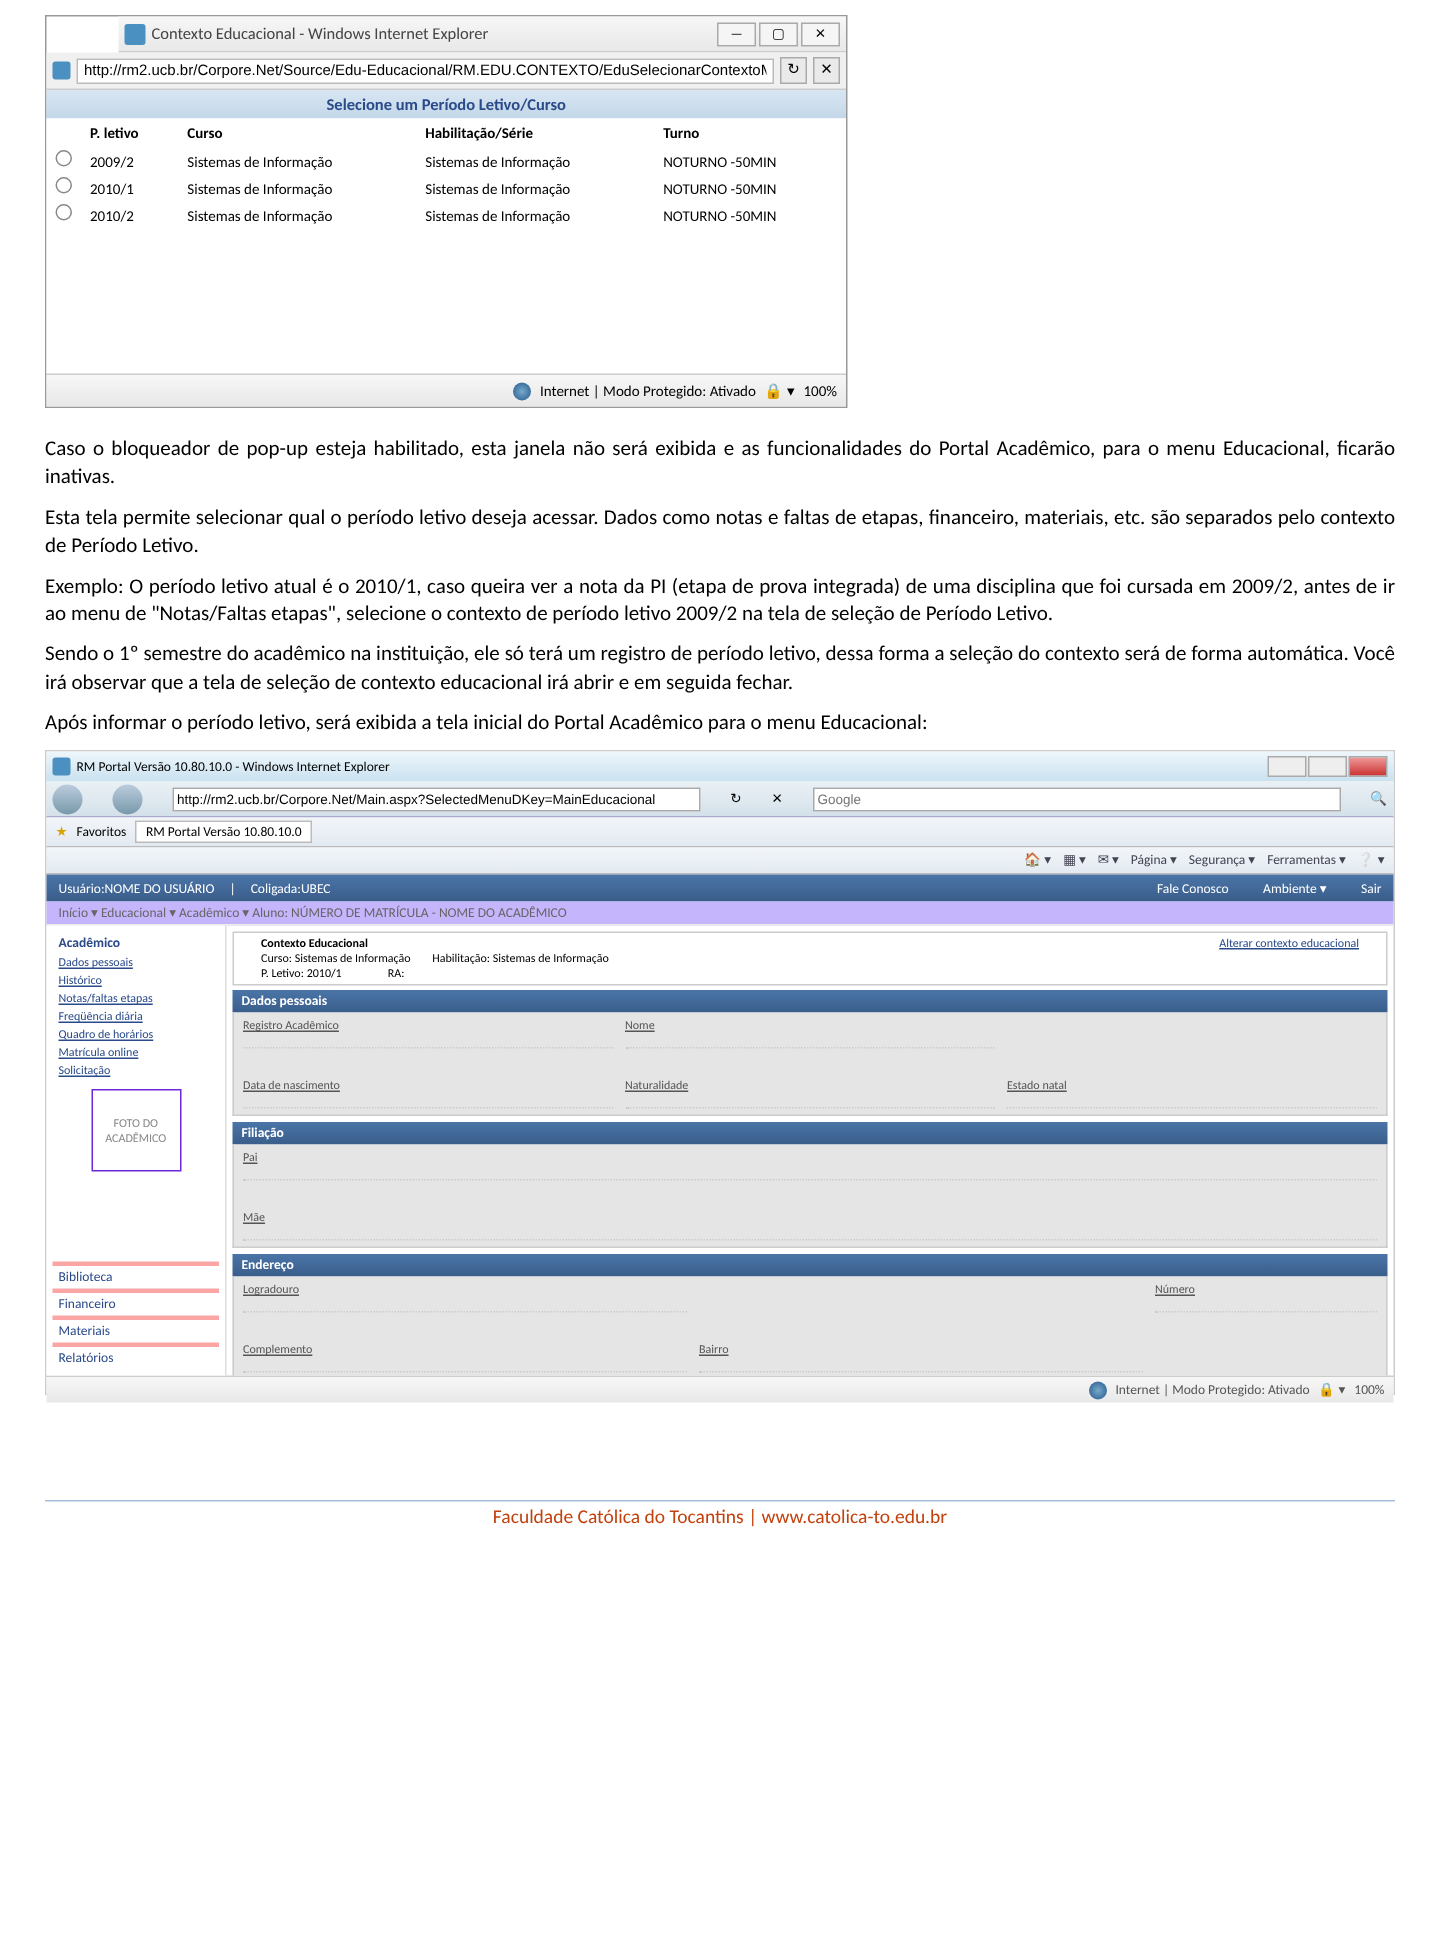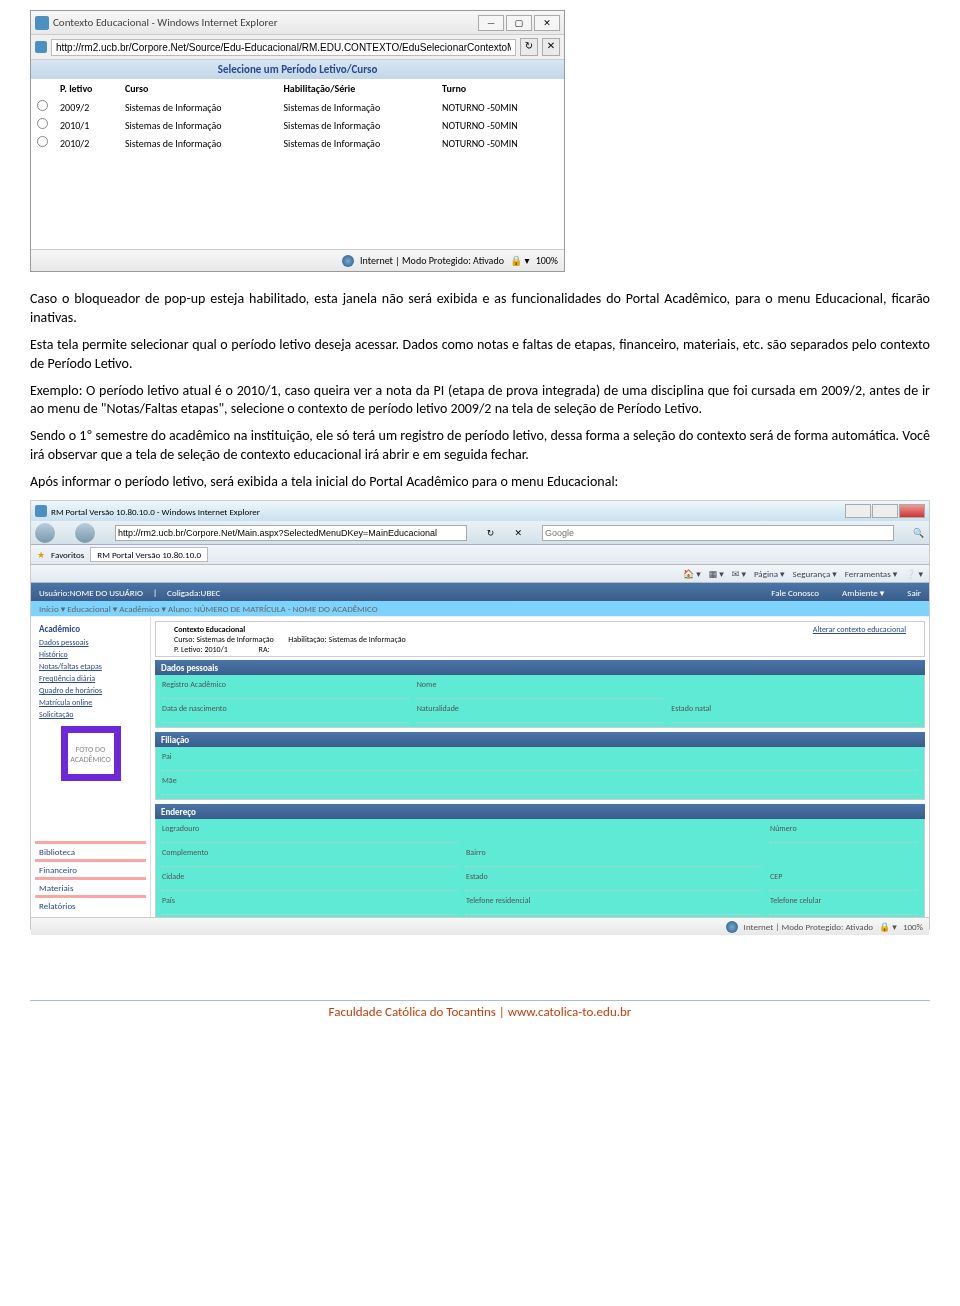--- a/index.html
+++ b/index.html
@@ -19,20 +19,21 @@
     margin-bottom: 18px;
   }
   .titlebar {
     display: flex;
     align-items: center;
     background: linear-gradient(#f7f7f7,#e8e8e8);
     height: 24px;
     padding: 0 4px;
     font-size: 11px;
     border-bottom: 1px solid #ccc;
+    margin-left: 48px;
   }
   .titlebar .favicon {
     width: 14px; height: 14px;
     background: #4a90c0;
     border-radius: 2px;
     margin-right: 4px;
   }
   .titlebar .title-text { flex: 1; color: #444; }
   .titlebar .win-btns { display: flex; gap: 2px; }
   .titlebar .win-btn {
@@ -205,21 +206,21 @@
     background: linear-gradient(#4a75a8,#3a5d8a);
     color: #fff;
     display: flex;
     align-items: center;
     padding: 0 8px;
     font-size: 9px;
   }
   .ms-topstrip .r { margin-left: auto; display: flex; gap: 23px; }
   .ms-breadcrumb {
     height: 16px;
-    background: #7dd3fc;
+    background: #c4b5fd;
     padding: 2px 8px;
     font-size: 9px;
     border-bottom: 1px solid #eee;
     color: #666;
   }
   .ms-body { display: flex; height: 300px; }
   .ms-sidebar {
     width: 120px;
     background: #fff;
     border-right: 1px solid #ddd;
@@ -234,21 +235,21 @@
   }
   .ms-sidebar .side-item {
     padding: 1px 4px;
     color: #2a4a8a;
     text-decoration: underline;
     font-size: 8px;
   }
   .ms-sidebar .photo-box {
     width: 60px; height: 55px;
     margin: 6px auto;
-    border: 7px solid #6d28d9;
+    border: 1px solid #6d28d9;
     font-size: 8px;
     color: #888;
     display: flex;
     align-items: center;
     justify-content: center;
     text-align: center;
     padding: 2px;
   }
   .ms-sidebar .lower-sections {
     margin-top: auto;
@@ -274,30 +275,31 @@
   }
   .ms-ctx .lnk { margin-left: auto; color: #2a4a8a; text-decoration: underline; }
   .ms-panel-head {
     background: linear-gradient(#4a75a8,#3a5d8a);
     color: #fff;
     padding: 2px 6px;
     font-size: 9px;
     font-weight: bold;
   }
   .ms-panel-body {
-    background: #5eead4;
+    background: #e5e5e5;
     border: 1px solid #ccc;
     border-top: none;
     padding: 4px 6px;
     display: grid;
     grid-template-columns: 1fr 1fr 1fr;
-    gap: 4px 8px;
+    gap: 20px 8px;
     font-size: 8px;
     color: #555;
     margin-bottom: 4px;
+    text-decoration: underline;
   }
   .ms-panel-body .fld { display: flex; flex-direction: column; }
   .ms-panel-body .fld .val {
     border-bottom: 1px dotted #ccc;
     height: 10px;
     color: #888;
   }
   .ms-panel-body.addr { grid-template-columns: 2fr 2fr 1fr; }
   .ms-statusbar {
     height: 18px;

